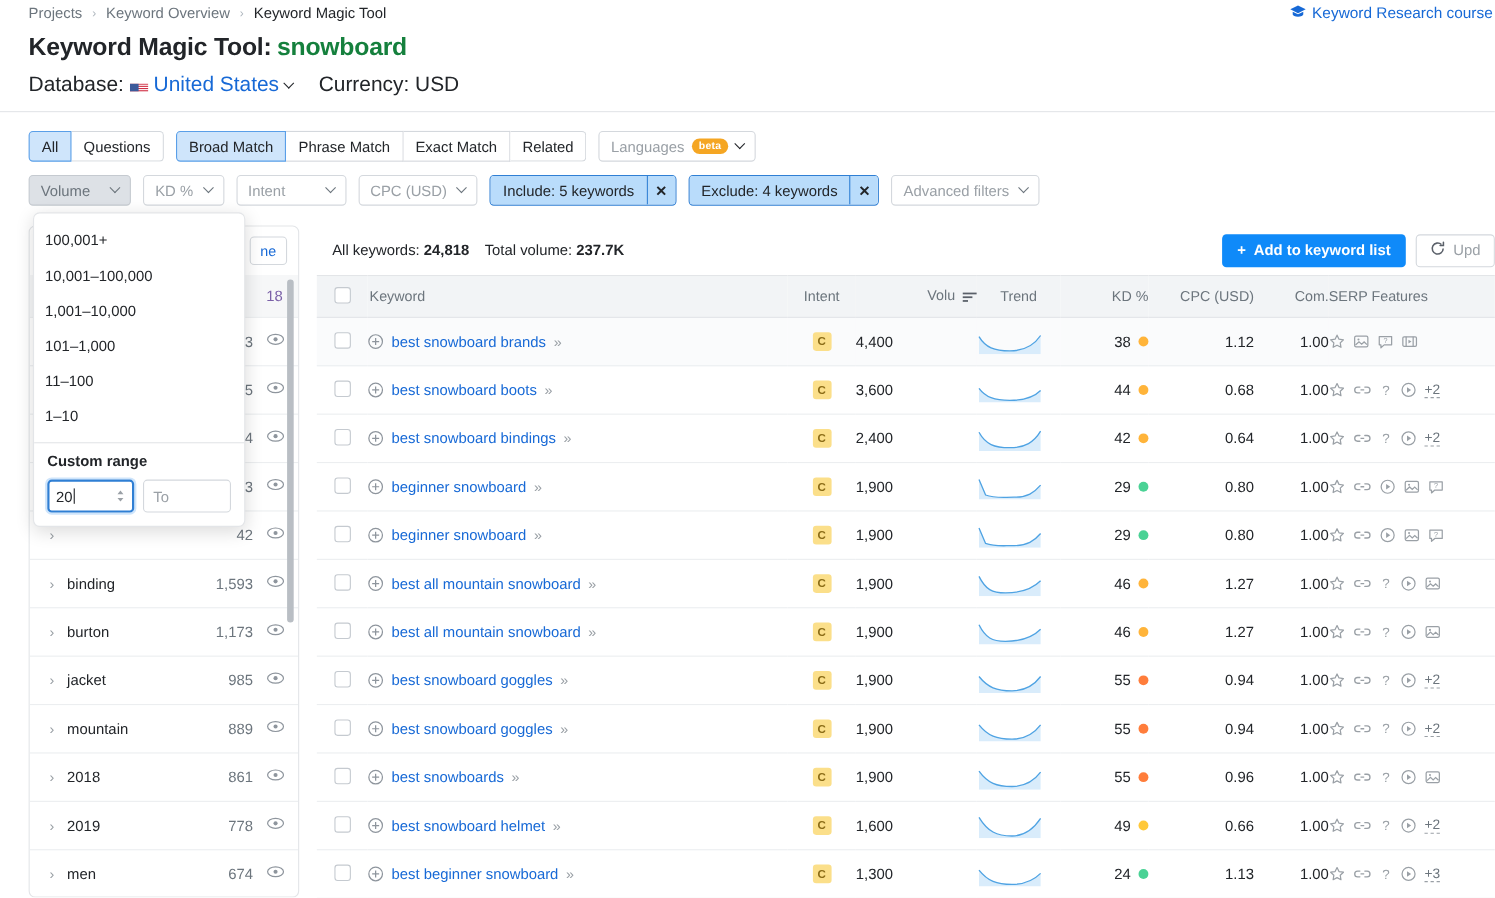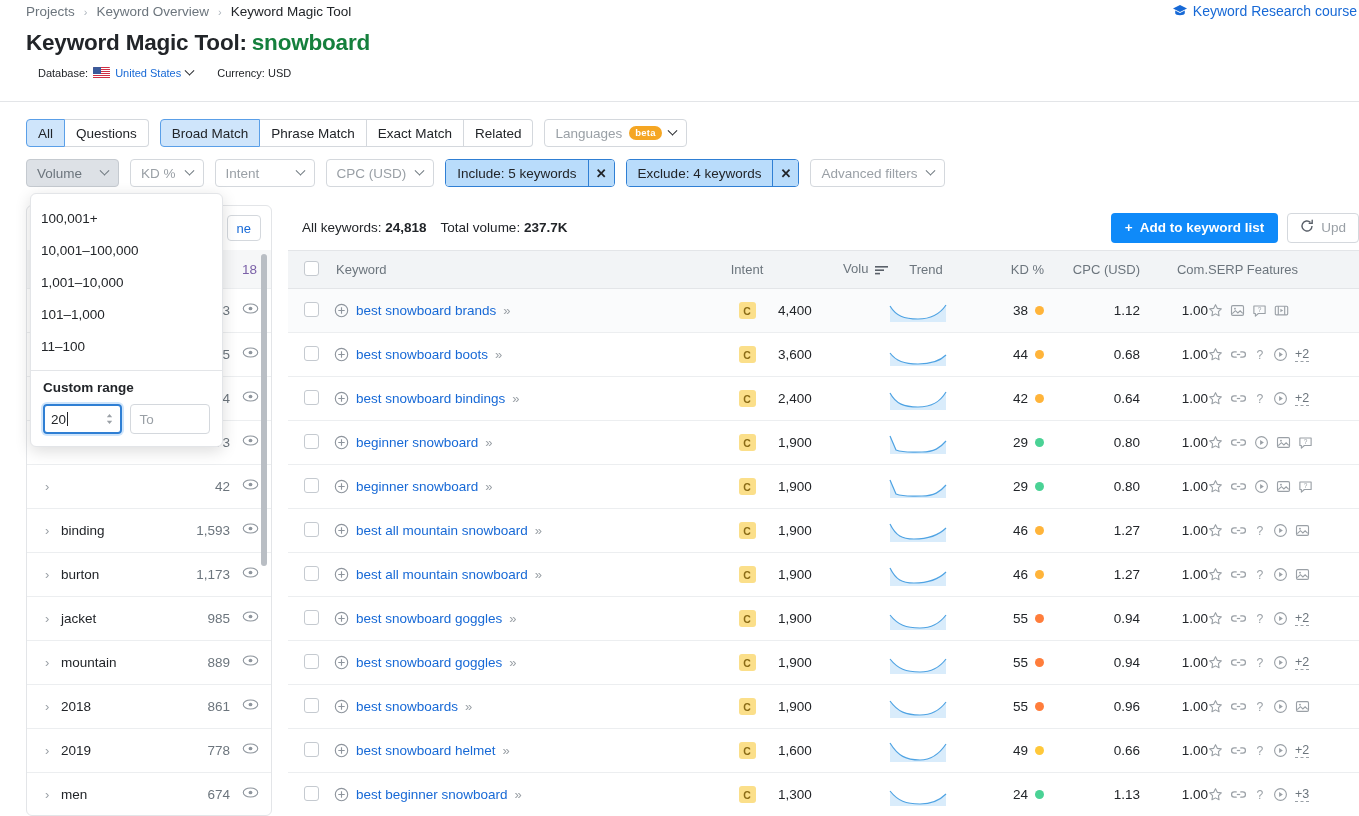--- a/index.html
+++ b/index.html
@@ -19,21 +19,21 @@
   .breadcrumb a { color:#6c757d; text-decoration:none; }
   .bc-sep { color:#adb5bd; font-size:11px; }
   .bc-current { color:#222529; }
 
   .course-link { position:absolute; right:2px; top:3px; font-size:14px; color:#1769d6; display:flex; align-items:center; gap:5px; white-space:nowrap;}
   .cap-icon { display:inline-block; width:16px; height:16px; }
 
   .page-title { position:absolute; left:26px; top:30px; font-size:22.5px; font-weight:bold; color:#222529; letter-spacing:-0.2px; }
   .page-title .kw { color:#15803d; font-weight:bold; margin-left:5px; }
 
-  .meta-row { position:absolute; left:26px; top:67px; font-size:11px; color:#222529; display:flex; align-items:center; gap:24px;margin-left:12px; }
+  .meta-row { position:absolute; left:26px; top:67px; font-size:19px; color:#222529; display:flex; align-items:center; gap:24px; }
   .db-group { display:flex; align-items:center; gap:5px; }
   .flag { display:inline-block; width:17px; height:12px; position:relative; border-radius:1px; overflow:hidden; vertical-align:middle;}
   .db-name { color:#1769d6; }
   .caret { display:inline-block; width:9px; height:9px; border-right:1.8px solid #222529; border-bottom:1.8px solid #222529; transform:rotate(45deg) translate(-2px,-2px); }
   .caret.sm { width:7px; height:7px; border-width:1.6px; }
   .caret.gray { border-color:#6c757d; }
 
   .hr { position:absolute; left:0; top:101px; width:1359px; height:1px; background:#e3e5e8; }
 
   
@@ -372,20 +372,21 @@
     <div class="sb-scroll"></div>
   </div>
 
   <div class="vol-dd">
     <div id="vol-opts">
         <div class="vol-item">100,001+</div>
         <div class="vol-item">10,001–100,000</div>
         <div class="vol-item">1,001–10,000</div>
         <div class="vol-item">101–1,000</div>
         <div class="vol-item">11–100</div>
+        <div class="vol-item">1–10</div>
       </div>
     <div class="vol-div"></div>
     <div class="vol-custom">
       <div class="vol-custom-title">Custom range</div>
       <div class="range-row">
         <div class="num-input">
           <span class="val">20</span>
             <span class="caretbar"></span>
           <span class="spin">
             <svg width="9" height="13" viewBox="0 0 9 13">

